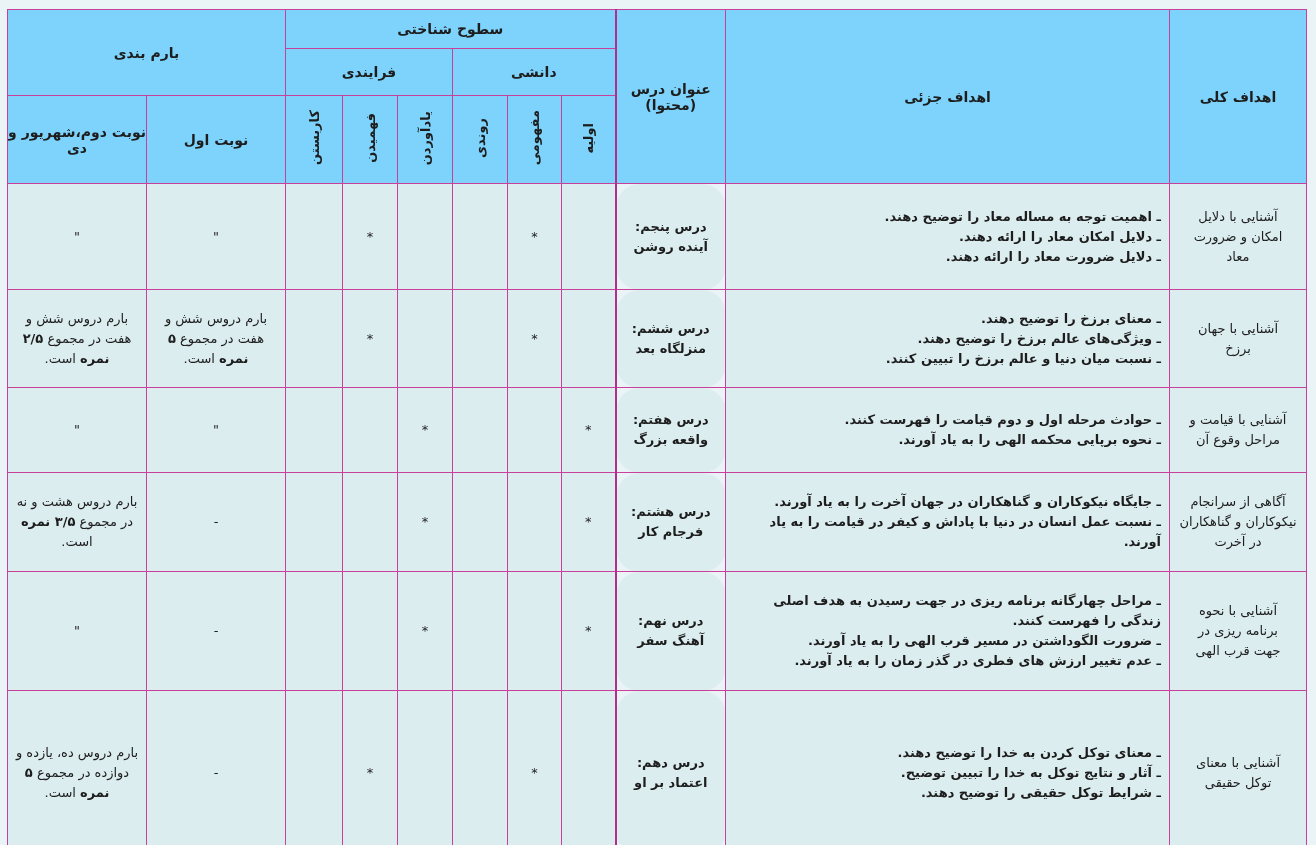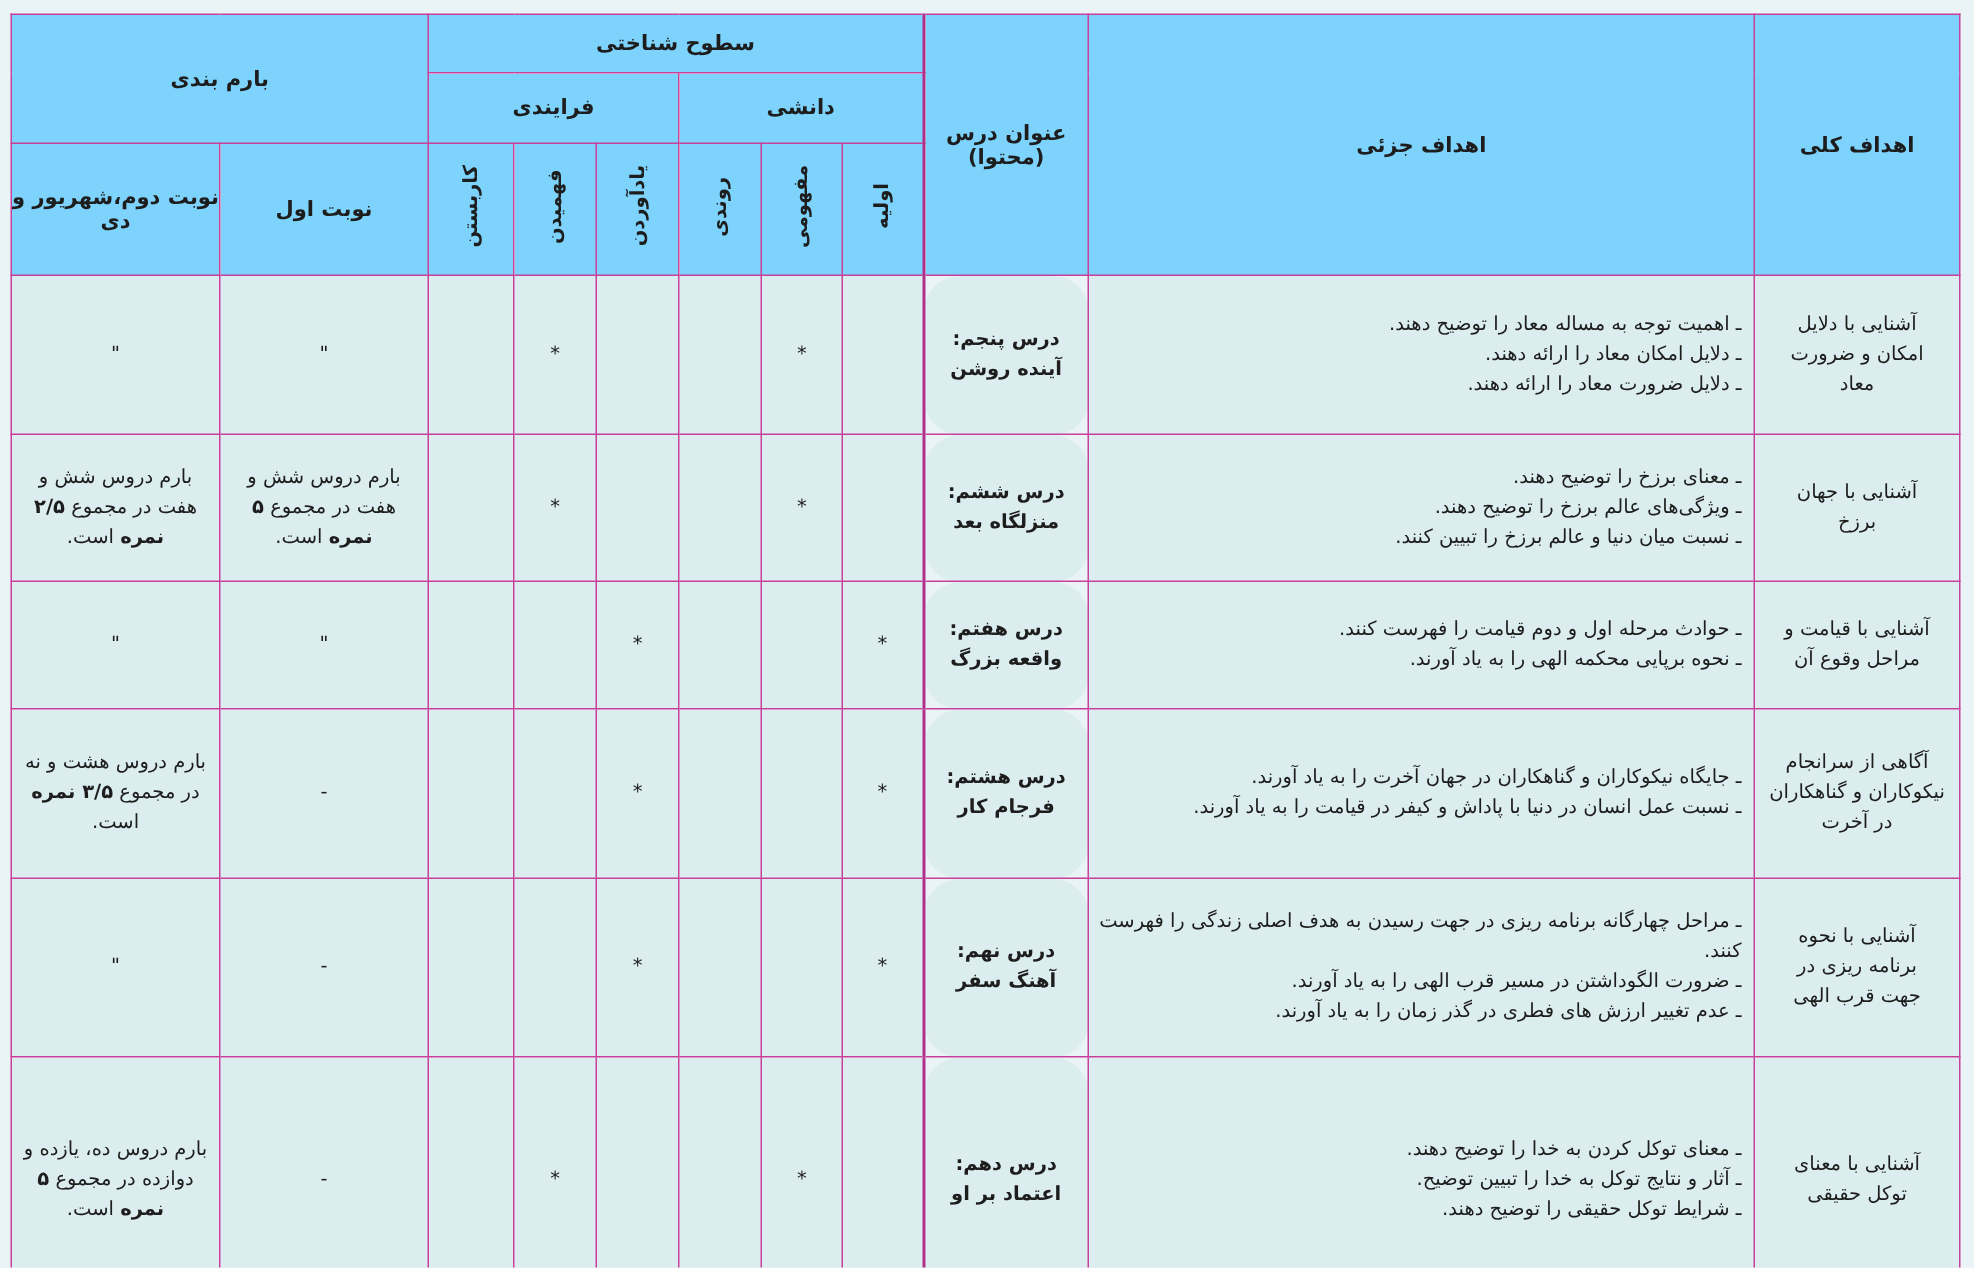--- a/index.html
+++ b/index.html
@@ -29,21 +29,21 @@
   td.b { background:#dcedf0; font-size:13px; line-height:20px; }
   td.thick-l { border-left:2.5px solid #b02f88 !important; }
   .vert {
     display:inline-block;
     writing-mode:vertical-rl;
     transform:rotate(180deg);
     font-weight:bold; font-size:13px;
     white-space:nowrap;
   }
   .lesson { font-weight:bold; font-size:13px; line-height:21px;border-radius:24px; }
-  .goals { text-align:right; padding:0 8px 0 4px !important; }
+  .goals { text-align:right; padding:0 8px 0 4px !important;font-weight:bold; }
   .goal-line { display:block; text-align:right; }
   .mark { padding:0 6px !important; }
   .star { font-size:14px; }
   b.num { font-weight:bold; }
 </style>
 </head>
 <body>
 
 <table class="grid">
   <colgroup>
@@ -149,21 +149,21 @@
       <div>درس هفتم:</div>
       <div>واقعه بزرگ</div>
     </td>
     <td class="b goals">
       <span class="goal-line">ـ حوادث مرحله اول و دوم قیامت را فهرست کنند.</span>
       <span class="goal-line">ـ نحوه برپایی محکمه الهی را به یاد آورند.</span>
     </td>
     <td class="b" style="padding:0 10px">آشنایی با قیامت و مراحل وقوع آن</td>
   </tr>
 
-  <tr style="height:113px">
+  <tr style="height:99px">
     <td class="b mark">
       <span>بارم دروس هشت و نه در مجموع</span>
       <b class="num">۳/۵ نمره</b><span> است.</span>
     </td>
     <td class="b mark">-</td>
     <td class="b star"></td>
     <td class="b star"></td>
     <td class="b star">*</td>
     <td class="b star"></td>
     <td class="b star"></td>

